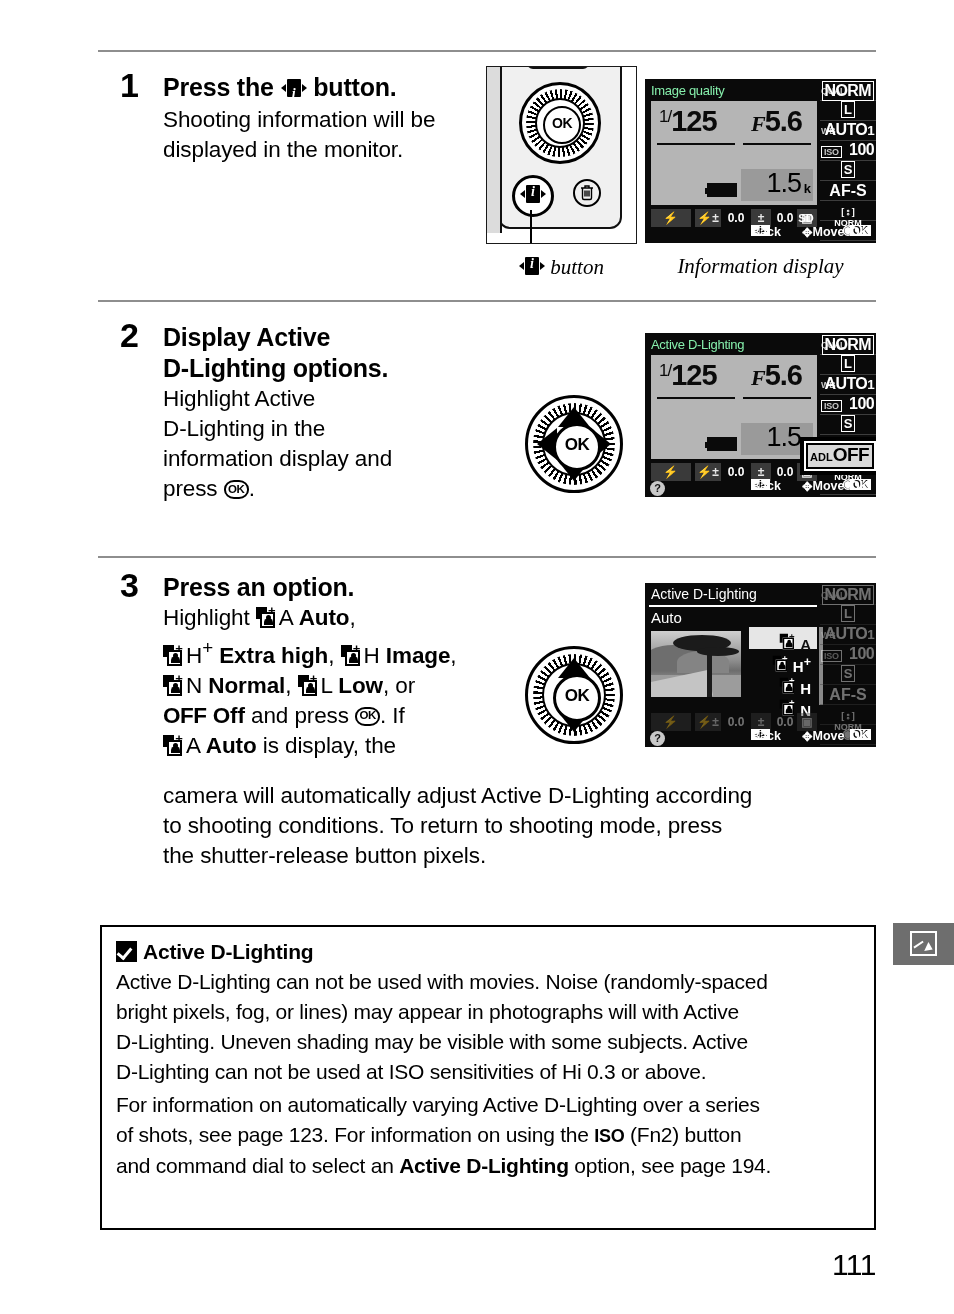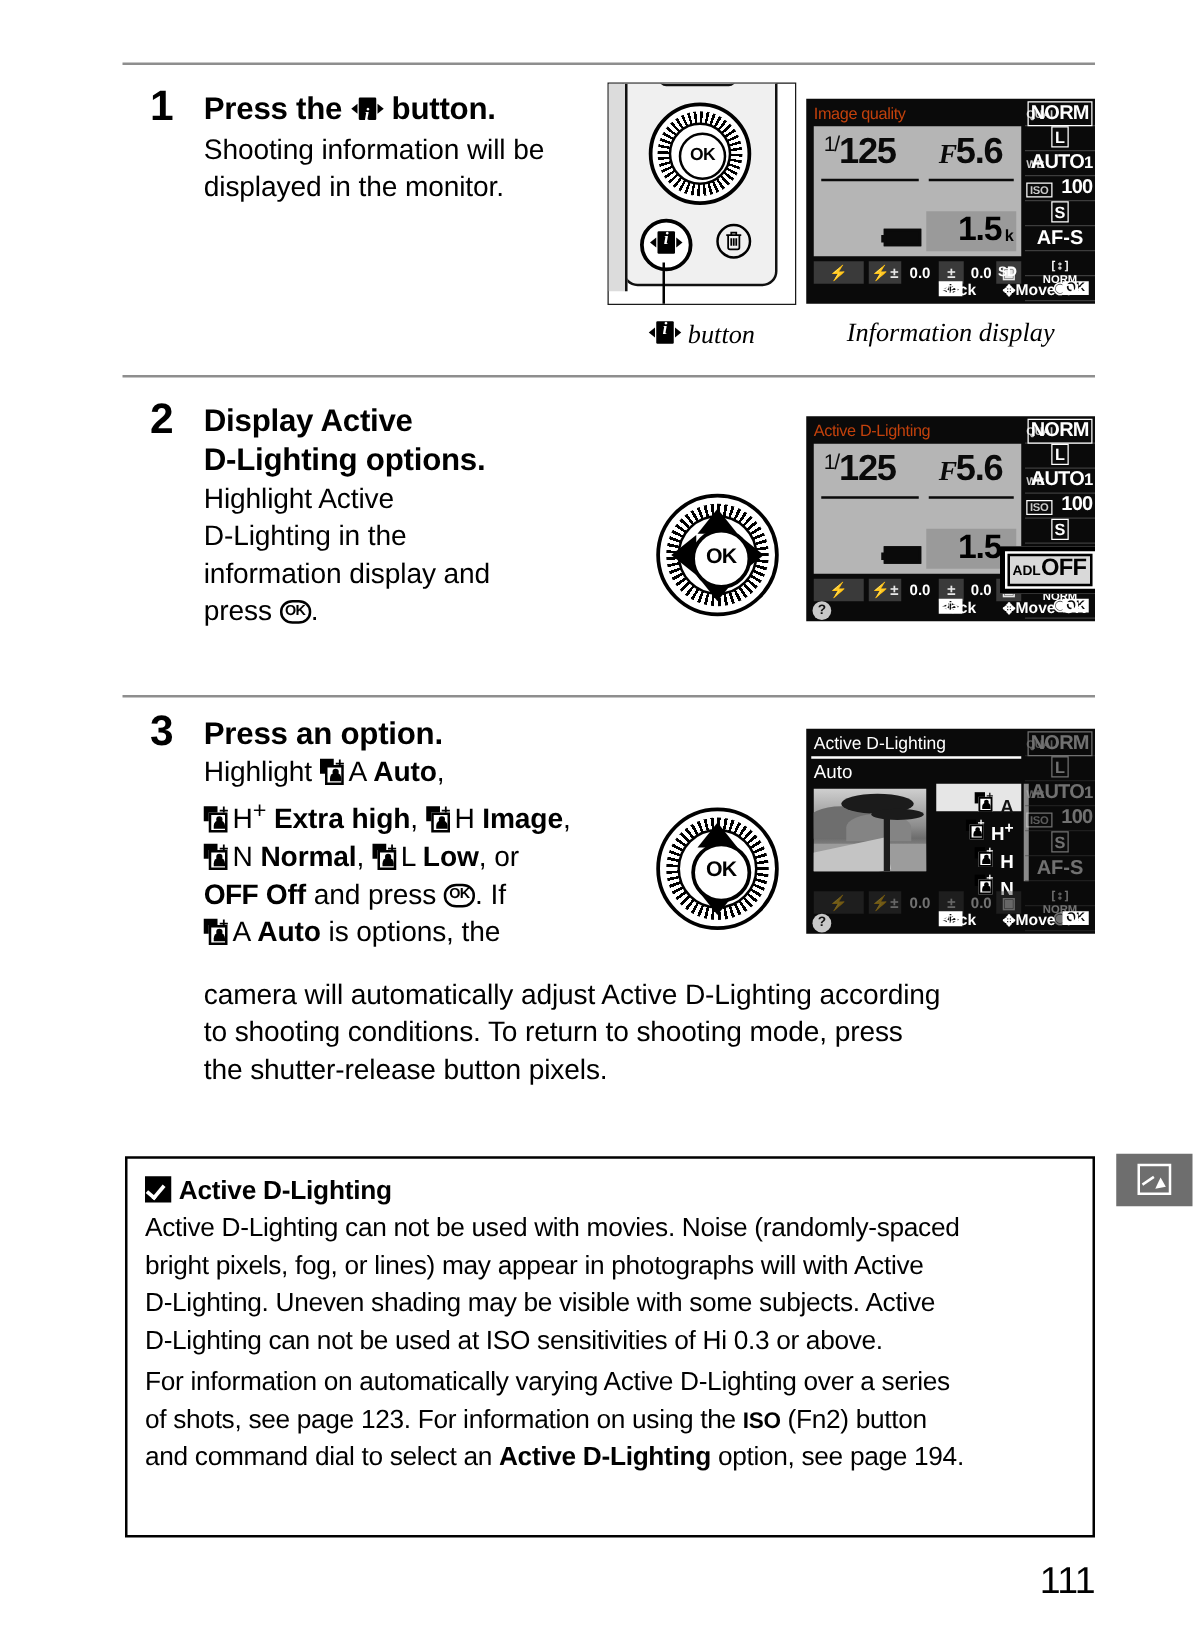--- a/index.html
+++ b/index.html
@@ -122,30 +122,30 @@
   .msel .ok{position:absolute;left:28px;top:28px;width:42px;height:42px;border-radius:50%;border:3px solid #000;background:#fff;}
   .msel .ok b{position:absolute;left:0;right:0;top:9px;text-align:center;font-size:17px;letter-spacing:-0.5px;}
   .msel .ar{position:absolute;width:0;height:0;}
   .msel .up{left:33px;top:12px;border-left:16px solid transparent;border-right:16px solid transparent;border-bottom:20px solid #000;}
   .msel .dn{left:33px;bottom:12px;border-left:16px solid transparent;border-right:16px solid transparent;border-top:20px solid #000;}
   .msel .lf{top:33px;left:12px;border-top:16px solid transparent;border-bottom:16px solid transparent;border-right:20px solid #000;}
   .msel .rg{top:33px;right:12px;border-top:16px solid transparent;border-bottom:16px solid transparent;border-left:20px solid #000;}
 
   
   .lcd{position:absolute;width:231px;height:164px;background:#0a0a0a;overflow:hidden;}
-  .lcd .hdr{position:absolute;left:6px;top:4px;font-size:13px;color:#c2410c;letter-spacing:-0.3px;}
+  .lcd .hdr{position:absolute;left:6px;top:4px;font-size:13px;color:#86efac;letter-spacing:-0.3px;}
   .lcd .panel{position:absolute;left:6px;top:22px;width:166px;height:104px;background:#b5b5b5;}
   .lcd .shut{position:absolute;left:8px;top:4px;font-size:29px;font-weight:bold;color:#0a0a0a;letter-spacing:-1px;}
   .lcd .shut sup{font-size:17px;font-weight:normal;vertical-align:9px;}
   .lcd .ap{position:absolute;left:100px;top:4px;font-size:29px;font-weight:bold;color:#0a0a0a;letter-spacing:-1px;}
   .lcd .ap i{font-size:22px;font-style:italic;font-family:"Liberation Serif",serif;}
   .lcd .ul1{position:absolute;left:6px;top:42px;width:78px;height:2px;background:#0a0a0a;}
   .lcd .ul2{position:absolute;left:92px;top:42px;width:68px;height:2px;background:#0a0a0a;}
   .lcd .shots{position:absolute;right:4px;bottom:4px;width:72px;height:32px;background:#9a9a9a;}
-  .lcd .shots b{position:absolute;right:12px;top:-1px;font-size:27px;font-weight:bold;letter-spacing:-1px;}
+  .lcd .shots b{position:absolute;right:12px;top:-1px;font-size:27px;font-weight:normal;letter-spacing:-1px;}
   .lcd .shots s{position:absolute;right:2px;top:12px;font-size:13px;text-decoration:none;font-weight:bold;}
   .batt{position:absolute;right:80px;bottom:8px;width:30px;height:14px;border:2px solid #0a0a0a;box-sizing:border-box;background:#0a0a0a;}
   .batt:after{content:"";position:absolute;left:-4px;top:3px;width:3px;height:6px;background:#0a0a0a;}
 
   .lcd .botrow{position:absolute;left:6px;top:130px;width:166px;height:18px;}
   .chip{position:absolute;height:18px;background:#3a3a3a;color:#e8e8e8;font-size:12px;
     font-weight:bold;text-align:center;line-height:18px;}
   .lcd .hint{position:absolute;left:0;right:0;bottom:1px;height:17px;color:#fff;font-size:12.5px;font-weight:bold;}
   .lcd .hint span{position:absolute;}
   .sidecol{position:absolute;right:0;top:2px;width:56px;margin-left:12px;}
@@ -442,21 +442,21 @@
 
       <div class="step-text">
         <span class="g-adl"><i class="sq"></i><i class="pl">+</i><i class="frm"></i></span><span>N</span> <b>Normal</b><span>, </span><span class="g-adl"><i class="sq"></i><i class="pl">+</i><i class="frm"></i></span><span>L</span> <b>Low</b><span>, or</span>
       </div>
 
       <div class="step-text">
         <span class="mono-off">OFF</span> <b>Off</b><span> and press </span><span class="g-ok"><span>OK</span></span><span>.  If</span>
       </div>
 
       <div class="step-text">
-        <span class="g-adl"><i class="sq"></i><i class="pl">+</i><i class="frm"></i></span><span>A</span> <b>Auto</b><span> is options, the</span>
+        <span class="g-adl"><i class="sq"></i><i class="pl">+</i><i class="frm"></i></span><span>A</span> <b>Auto</b><span> is display, the</span>
       </div>
     </div>
   </div>
 
   <div class="wide-text" style="left:163px;top:781px;width:720px;">camera will automatically adjust Active D-Lighting according</div>
   <div class="wide-text" style="left:163px;top:811px;width:720px;">to shooting conditions.  To return to shooting mode, press</div>
   <div class="wide-text" style="left:163px;top:841px;width:720px;">the shutter-release button pixels.</div>
 
   <div class="msel" style="left:525px;top:646px;">
     <div class="out"></div>

